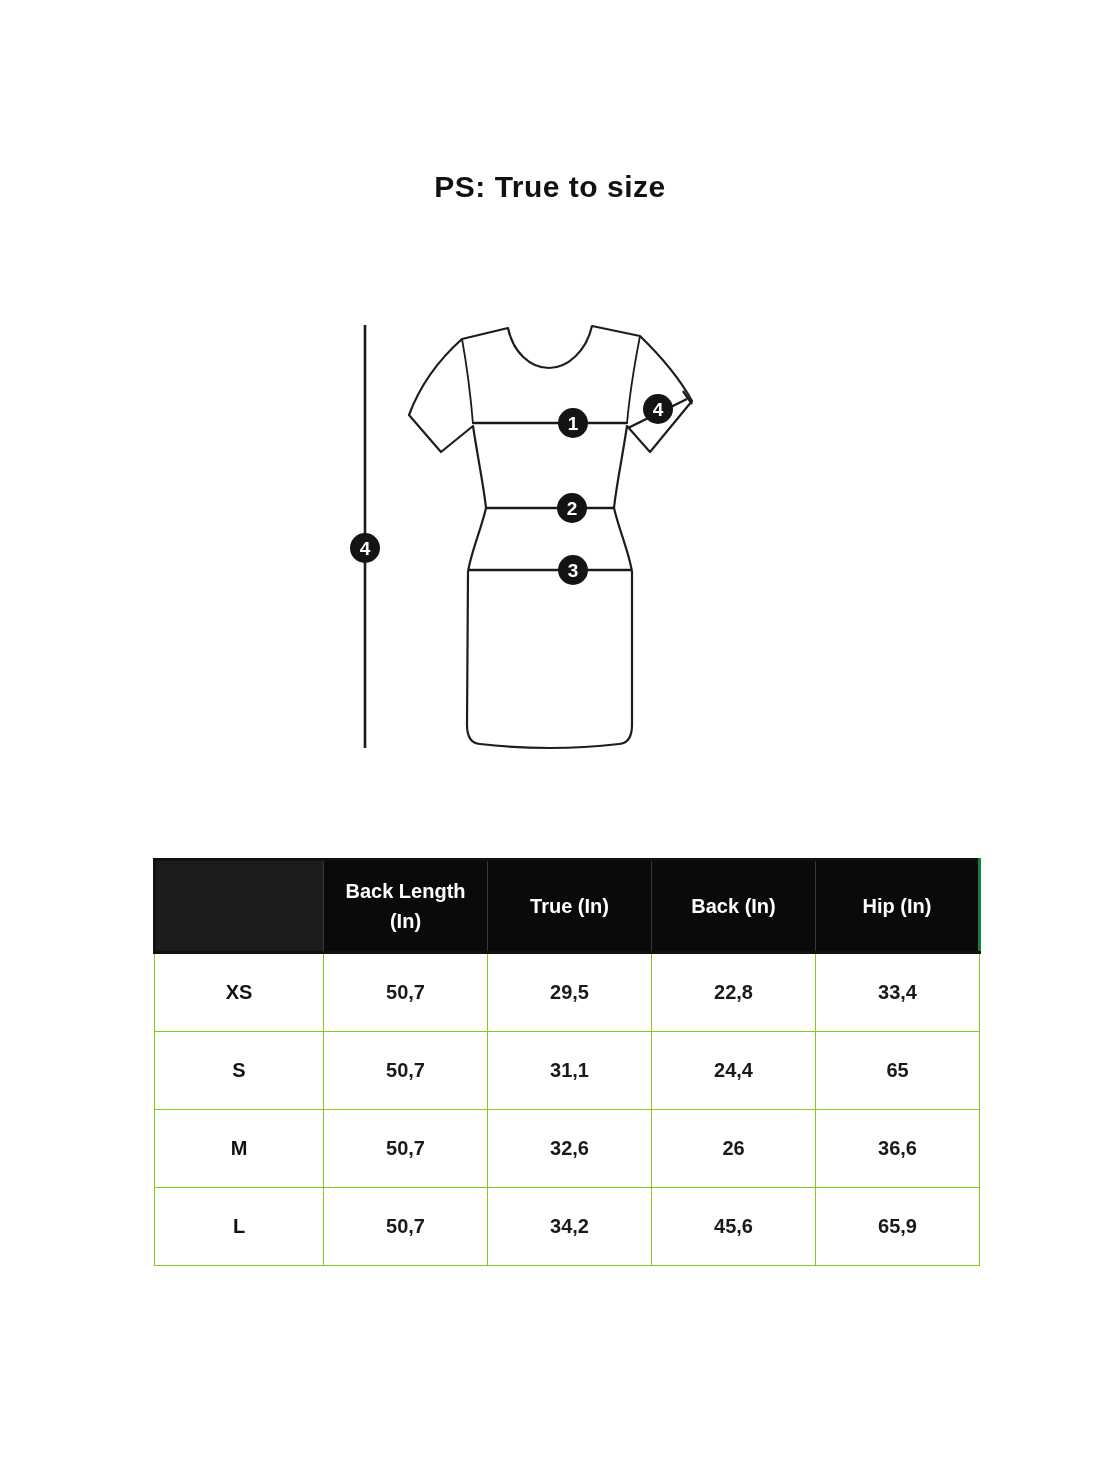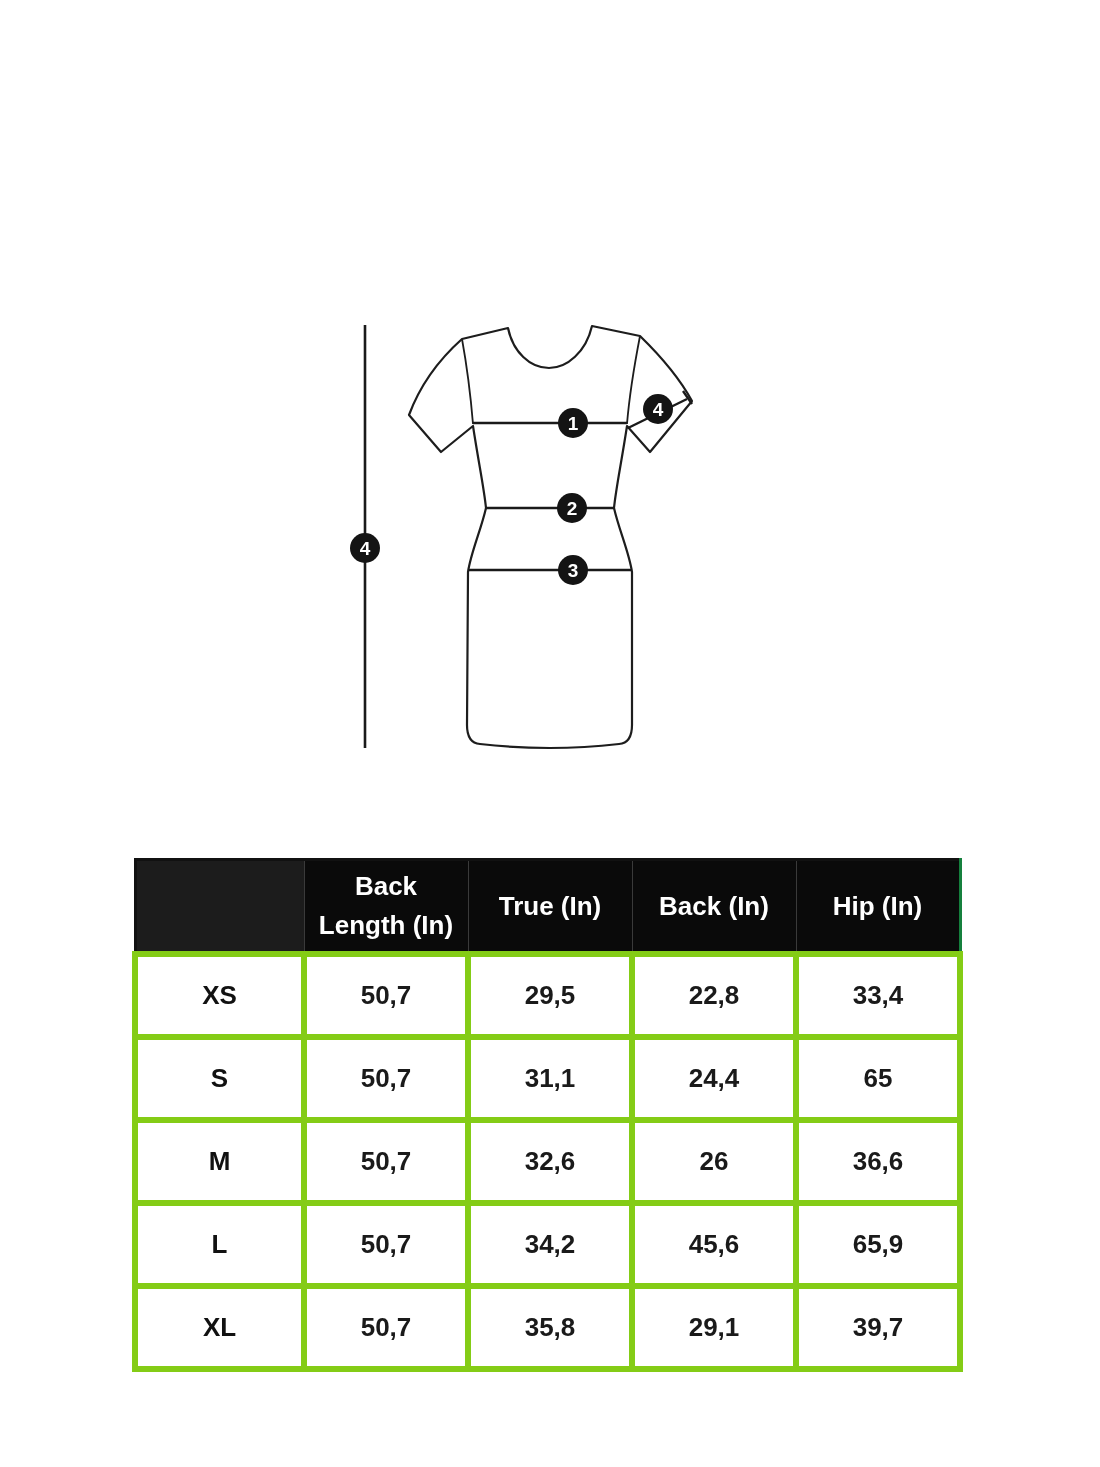--- a/index.html
+++ b/index.html
@@ -42,29 +42,29 @@
   .marker-num {
     font-family: "Liberation Sans", sans-serif;
     font-size: 19px;
     font-weight: bold;
     fill: #ffffff;
   }
 
   
   .size-table {
     position: absolute;
-    left: 132px;
+    left: 153px;
     top: 858px;
     width: 828px;
     border-collapse: collapse;
     table-layout: fixed;
-    font-size: 26px;
+    font-size: 20px;
   }
   .size-table th, .size-table td {
-    border: 6px solid #84cc16;
+    border: 1px solid #84cc16;
     text-align: center;
     vertical-align: middle;
     padding: 0 10px;
   }
   .size-table thead th {
     background: #0a0a0a;
     color: #ffffff;
     font-weight: bold;
     height: 90px;
     line-height: 1.5;
@@ -91,20 +91,21 @@
     color: #111111;
   }
   .size-table col.c-size   { width: 169px; }
   .size-table col.c-val    { width: 164px; }
 </style>
 </head>
 <body>
 
 <div id="page">
 
+  <div class="page-title">PS: True to size</div>
 
   <div class="diagram">
     <svg viewBox="320 300 420 470" xmlns="http://www.w3.org/2000/svg">
 
       <line x1="365" y1="325" x2="365" y2="748" stroke="#1a1a1a" stroke-width="2.6"></line>
 
       <path d="M508,328 L462,339 Q425,372 409,415 L441,452 L473,426
                C479,465 484,488 486,508
                C481,530 471,552 468,572
                L467,725 Q467,743 480,744
@@ -189,23 +190,16 @@
         <td>26</td>
         <td>36,6</td>
       </tr>
       <tr>
         <td class="size-cell">L</td>
         <td>50,7</td>
         <td>34,2</td>
         <td>45,6</td>
         <td>65,9</td>
       </tr>
-      <tr>
-        <td class="size-cell">XL</td>
-        <td>50,7</td>
-        <td>35,8</td>
-        <td>29,1</td>
-        <td>39,7</td>
-      </tr>
     </tbody>
   </table>
 
 </div>
 
 </body></html>

